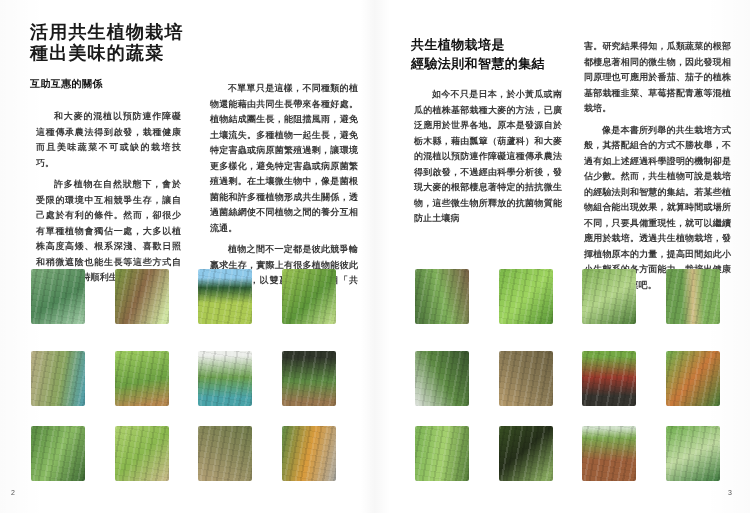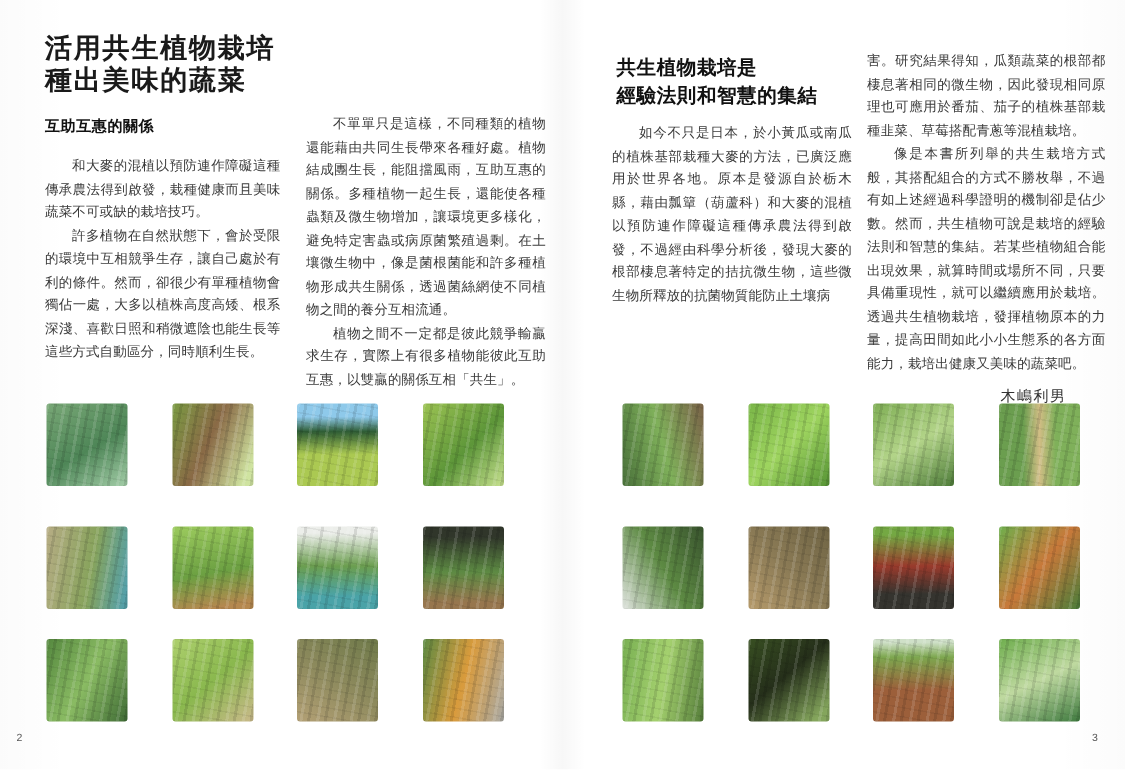--- a/index.html
+++ b/index.html
@@ -29,21 +29,21 @@
     font-weight:700;color:#111;
   }
   #heading-mutual{left:30px;top:77px;font-size:10px;letter-spacing:0.4px;}
   #heading-wisdom{left:36px;top:36px;font-size:13px;line-height:18.5px;letter-spacing:0.4px;white-space:pre-line;}
 
   .text-col{
     position:absolute;
     font-size:9px;line-height:15.5px;text-align:justify;
     color:#3a3a3a;letter-spacing:0.1px;
   }
-  .text-col p.para{margin:0;text-indent:2em;}
+  .text-col p.para{margin:6px;text-indent:2em;font-weight:bold;}
   .no-first-indent p.para:first-child{text-indent:0;}
   #col-l1{left:30px;top:103px;width:157px;}
   #col-l2{left:204px;top:75px;width:160px;}
   #col-r1{left:33px;top:81px;width:160px;}
   #col-r2{left:203px;top:33px;width:159px;}
 
   .author-line{
     margin-top:7px;text-align:right;padding-right:26px;
     font-size:10px;color:#333;letter-spacing:1px;
   }
@@ -76,21 +76,21 @@
 
 <div class="page" id="page-left">
   <div class="book-title">活用共生植物栽培
 種出美味的蔬菜</div>
   <div class="section-heading" id="heading-mutual">互助互惠的關係</div>
   <div class="text-col" id="col-l1">
       <p class="para">和大麥的混植以預防連作障礙這種傳承農法得到啟發，栽種健康而且美味蔬菜不可或缺的栽培技巧。</p>
       <p class="para">許多植物在自然狀態下，會於受限的環境中互相競爭生存，讓自己處於有利的條件。然而，卻很少有單種植物會獨佔一處，大多以植株高度高矮、根系深淺、喜歡日照和稍微遮陰也能生長等這些方式自動區分，同時順利生長。</p>
     </div>
   <div class="text-col" id="col-l2">
-      <p class="para">不單單只是這樣，不同種類的植物還能藉由共同生長帶來各種好處。植物結成團生長，能阻擋風雨，互助互惠的關係。多種植物一起生長，還能使各種蟲類及微生物增加，讓環境更多樣化，避免特定害蟲或病原菌繁殖過剩。在土壤微生物中，像是菌根菌能和許多種植物形成共生關係，透過菌絲網使不同植物之間的養分互相流通。</p>
+      <p class="para">不單單只是這樣，不同種類的植物還能藉由共同生長帶來各種好處。植物結成團生長，能阻擋風雨，避免土壤流失。多種植物一起生長，避免特定害蟲或病原菌繁殖過剩，讓環境更多樣化，避免特定害蟲或病原菌繁殖過剩。在土壤微生物中，像是菌根菌能和許多種植物形成共生關係，透過菌絲網使不同植物之間的養分互相流通。</p>
       <p class="para">植物之間不一定都是彼此競爭輸贏求生存，實際上有很多植物能彼此互助互惠，以雙贏的關係互相「共生」。</p>
     </div>
   <div class="photo-grid" id="grid-left">
       <div class="photo" style="left: 0px; top: 0px; background: linear-gradient(150deg, rgb(121, 168, 119) 0%, rgb(78, 134, 87) 55%, rgb(163, 205, 168) 100%);"></div>
       <div class="photo" style="left: 83.5px; top: 0px; background: linear-gradient(115deg, rgb(122, 154, 67) 0%, rgb(138, 106, 70) 45%, rgb(207, 227, 160) 90%);"></div>
       <div class="photo" style="left: 167px; top: 0px; background: linear-gradient(rgb(142, 201, 234) 16%, rgb(47, 93, 53) 34%, rgb(171, 201, 82) 62%);"></div>
       <div class="photo" style="left: 250.5px; top: 0px; background: linear-gradient(135deg, rgb(156, 195, 83) 0%, rgb(93, 150, 57) 55%, rgb(198, 224, 142) 100%);"></div>
       <div class="photo" style="left: 0px; top: 82px; background: linear-gradient(100deg, rgb(183, 173, 133) 0%, rgb(135, 163, 92) 55%, rgb(85, 160, 168) 95%);"></div>
       <div class="photo" style="left: 83.5px; top: 82px; background: linear-gradient(170deg, rgb(156, 203, 94) 0%, rgb(108, 160, 66) 55%, rgb(181, 136, 79) 92%);"></div>
       <div class="photo" style="left: 167px; top: 82px; background: linear-gradient(rgb(236, 238, 234) 8%, rgb(107, 158, 79) 48%, rgb(74, 163, 168) 85%);"></div>

